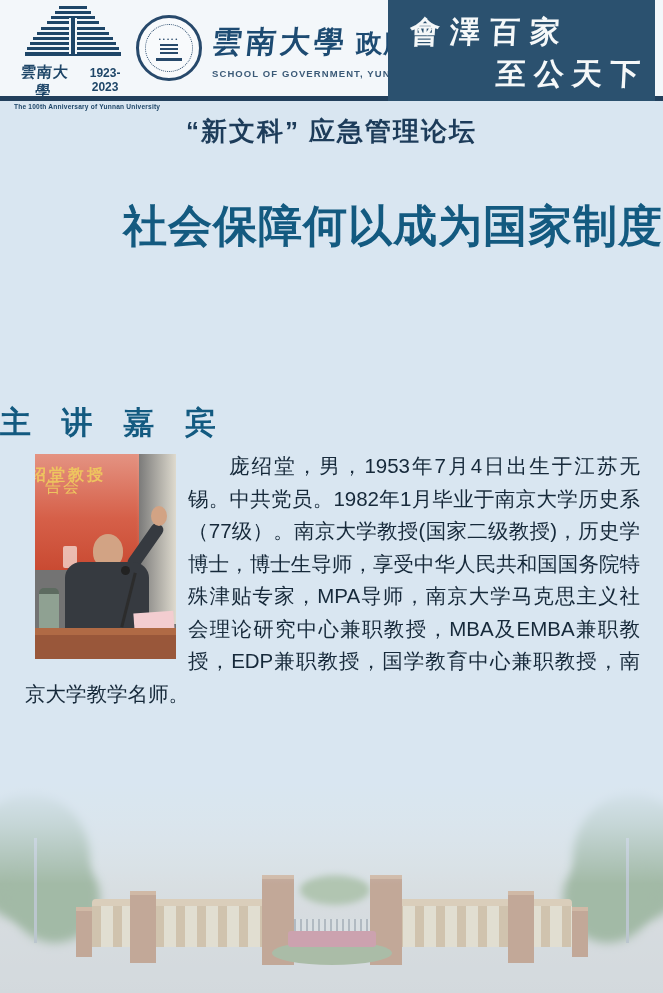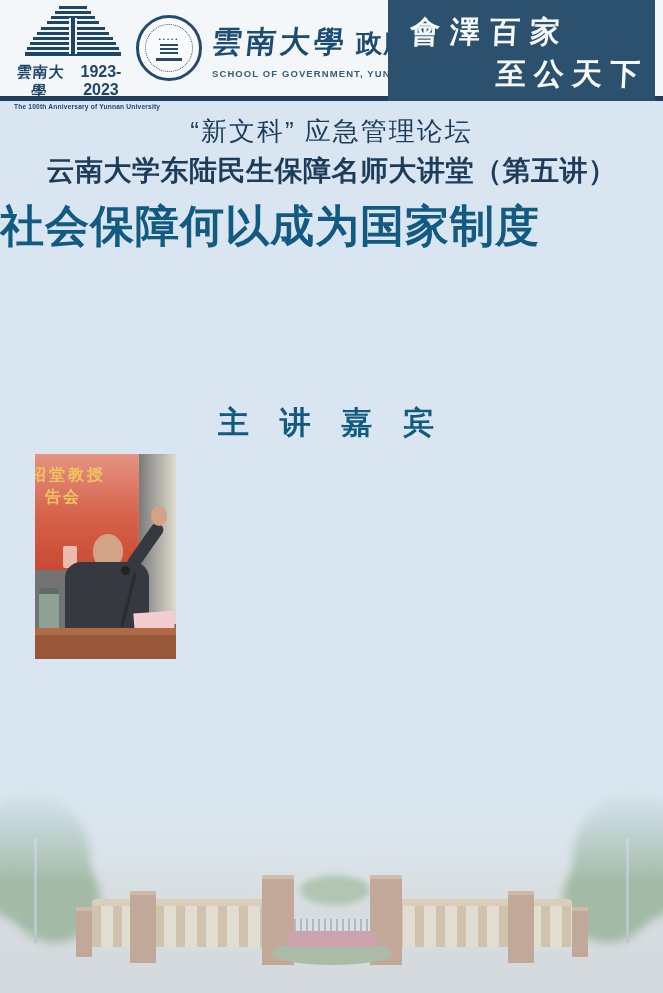--- a/index.html
+++ b/index.html
@@ -10,21 +10,21 @@
   
   .header{ position:absolute; top:0; left:0; width:663px; height:96px;
            background:#f3f7fa; }
   .header-rule{ position:absolute; top:96px; left:0; width:663px; height:5px;
                 background:#22405c; }
   .uni-logo{ position:absolute; left:14px; top:6px; width:118px; height:88px;
              color:#1e4668; text-align:center; }
   .uni-logo svg{ display:block; margin:0 auto; }
   .logo-row{ display:flex; justify-content:center; align-items:baseline; gap:4px; margin-top:1px; }
   .logo-cn{ font-size:15px; font-weight:900; letter-spacing:1px; transform:skewX(-4deg); }
-  .logo-years{ font-size:16px; font-weight:900; }
+  .logo-years{ font-size:12px; font-weight:900; }
   .logo-anniv{ font-size:6.6px; font-weight:700; letter-spacing:0.2px; margin-top:2px; white-space:nowrap; }
 
   .seal{ position:absolute; left:136px; top:15px; width:66px; height:66px;
          border-radius:50%; border:3px solid #27496b; background:#f8fafc;
          display:flex; align-items:center; justify-content:center; }
   .seal-inner{ width:48px; height:48px; border-radius:50%; border:1px dotted #27496b;
                display:flex; flex-direction:column; align-items:center; justify-content:center; gap:2px; }
   .seal-bld{ width:18px; height:12px; background:
       repeating-linear-gradient(180deg,#27496b 0 2px,#f8fafc 2px 4px); }
   .seal-base{ width:26px; height:3px; background:#27496b; }
@@ -39,47 +39,47 @@
 
   .motto-box{ position:absolute; left:388px; top:0; width:267px; height:101px;
               background:#2b516f; color:#f5f8f9; }
   .motto-l1{ position:absolute; left:22px; top:12px; font-size:30px; font-weight:700;
              letter-spacing:10px; transform:skewX(-3deg); }
   .motto-l2{ position:absolute; left:108px; top:54px; font-size:30px; font-weight:700;
              letter-spacing:8px; transform:skewX(-3deg); }
 
   
   .forum-line{ position:absolute; top:114px; left:0; width:663px; text-align:center;
-               font-size:26px; font-weight:400; color:#1d3c5a; letter-spacing:2px; }
+               font-size:26px; font-weight:700; color:#1d3c5a; letter-spacing:2px; }
   .series-line{ position:absolute; top:152px; left:0; width:663px; text-align:center;
                 font-size:28px; font-weight:800; color:#1d3c5a; letter-spacing:0.5px; }
-  .main-title{ position:absolute; top:197px; left:0; width:663px; text-align:left;
+  .main-title{ position:absolute; top:197px; left:0; width:663px; text-align:right;
                font-size:44px; font-weight:900; color:#135a80; letter-spacing:1px; }
 
   
   .details{ position:absolute; top:286px; left:113px; color:#0d1b26; }
   .detail-row{ font-size:23px; font-weight:800; line-height:37px; letter-spacing:1px; }
 
-  .section-heading{ position:absolute; top:402px; left:0; width:663px; text-align:center;
+  .section-heading{ position:absolute; top:402px; left:0; width:663px; 
                     font-size:31px; font-weight:900; color:#135a80; letter-spacing:11px; }
 
   
   .bio{ position:absolute; top:450px; left:25px; width:615px; z-index:2;
         color:#16293a; font-size:20.5px; line-height:32.5px; text-align:justify;
         font-weight:500; }
   .bio p{ text-indent:2em; }
 
   .photo{ float:left; width:141px; height:205px; margin:4px 12px 6px 10px;
           position:relative; overflow:hidden; background:#737373; }
   .banner{ position:absolute; left:0; top:0; width:104px; height:116px;
            background:linear-gradient(180deg,#e49382 0%,#d66049 55%,#c94a32 100%); }
   .banner-t1{ position:absolute; left:-5px; top:5px; color:#eec45f; font-size:16px;
               font-weight:800; letter-spacing:3px; white-space:nowrap; }
-  .banner-t2{ position:absolute; left:10px; top:27px; color:#eec45f; font-size:16px;
-              font-weight:700; letter-spacing:2px; }
+  .banner-t2{ position:absolute; left:10px; top:17px; color:#eec45f; font-size:16px;
+              font-weight:400; letter-spacing:2px; }
   .bottle-sm{ position:absolute; width:14px; height:22px; background:rgba(250,245,240,.65);
               border-radius:2px; top:92px; }
   .wallshade{ position:absolute; right:0; top:0; width:40px; height:170px;
               background:linear-gradient(90deg,rgba(210,205,198,0) 0,#dedace 100%); }
   .head{ position:absolute; left:58px; top:80px; width:30px; height:34px;
          border-radius:50% 50% 45% 45%; background:#d2a384; }
   .body-shape{ position:absolute; left:30px; top:108px; width:84px; height:66px;
                border-radius:16px 16px 0 0; background:#363a40; }
   .arm{ position:absolute; left:104px; top:66px; width:13px; height:52px;
         background:#363a40; transform:rotate(35deg); border-radius:6px; }
@@ -163,21 +163,20 @@
     </div>
   </div>
   <div class="header-rule"></div>
 
   <div class="motto-box">
     <div class="motto-l1">會澤百家</div>
     <div class="motto-l2">至公天下</div>
   </div>
 
   <div class="forum-line">“新文科” 应急管理论坛</div>
-  <div class="series-line">云南大学东陆民生保障名师大讲堂（第五讲）</div>
   <div class="main-title">社会保障何以成为国家制度</div>
 
   <div class="details">
   </div>
 
   <div class="section-heading">主 讲 嘉 宾</div>
 
   <div class="bio">
     <div class="photo">
       <div class="banner">
@@ -190,20 +189,21 @@
       <div class="arm"></div>
       <div class="hand"></div>
       <div class="head"></div>
       <div class="body-shape"></div>
       <div class="mic"></div>
       <div class="mic-head"></div>
       <div class="bottle"></div>
       <div class="namecard"></div>
       <div class="desk"></div>
     </div>
+    <p>庞绍堂，男，1953年7月4日出生于江苏无锡。中共党员。1982年1月毕业于南京大学历史系（77级）。南京大学教授(国家二级教授)，历史学博士，博士生导师，享受中华人民共和国国务院特殊津贴专家，MPA导师，南京大学马克思主义社会理论研究中心兼职教授，MBA及EMBA兼职教授，EDP兼职教授，国学教育中心兼职教授，南京大学教学名师。</p>
   </div>
 
   <div class="campus">
     <div class="campus-base"></div>
     <div class="blob" style="left:-30px;top:10px;width:120px;height:130px;"></div>
     <div class="blob" style="left:10px;top:70px;width:90px;height:90px;"></div>
     <div class="blob" style="right:-30px;top:10px;width:120px;height:130px;"></div>
     <div class="blob" style="right:10px;top:70px;width:90px;height:90px;"></div>
     <div class="blob" style="left:300px;top:92px;width:70px;height:30px;filter:blur(3px);background:#8aa573;"></div>
     <div class="pole" style="left:34px;"></div>

